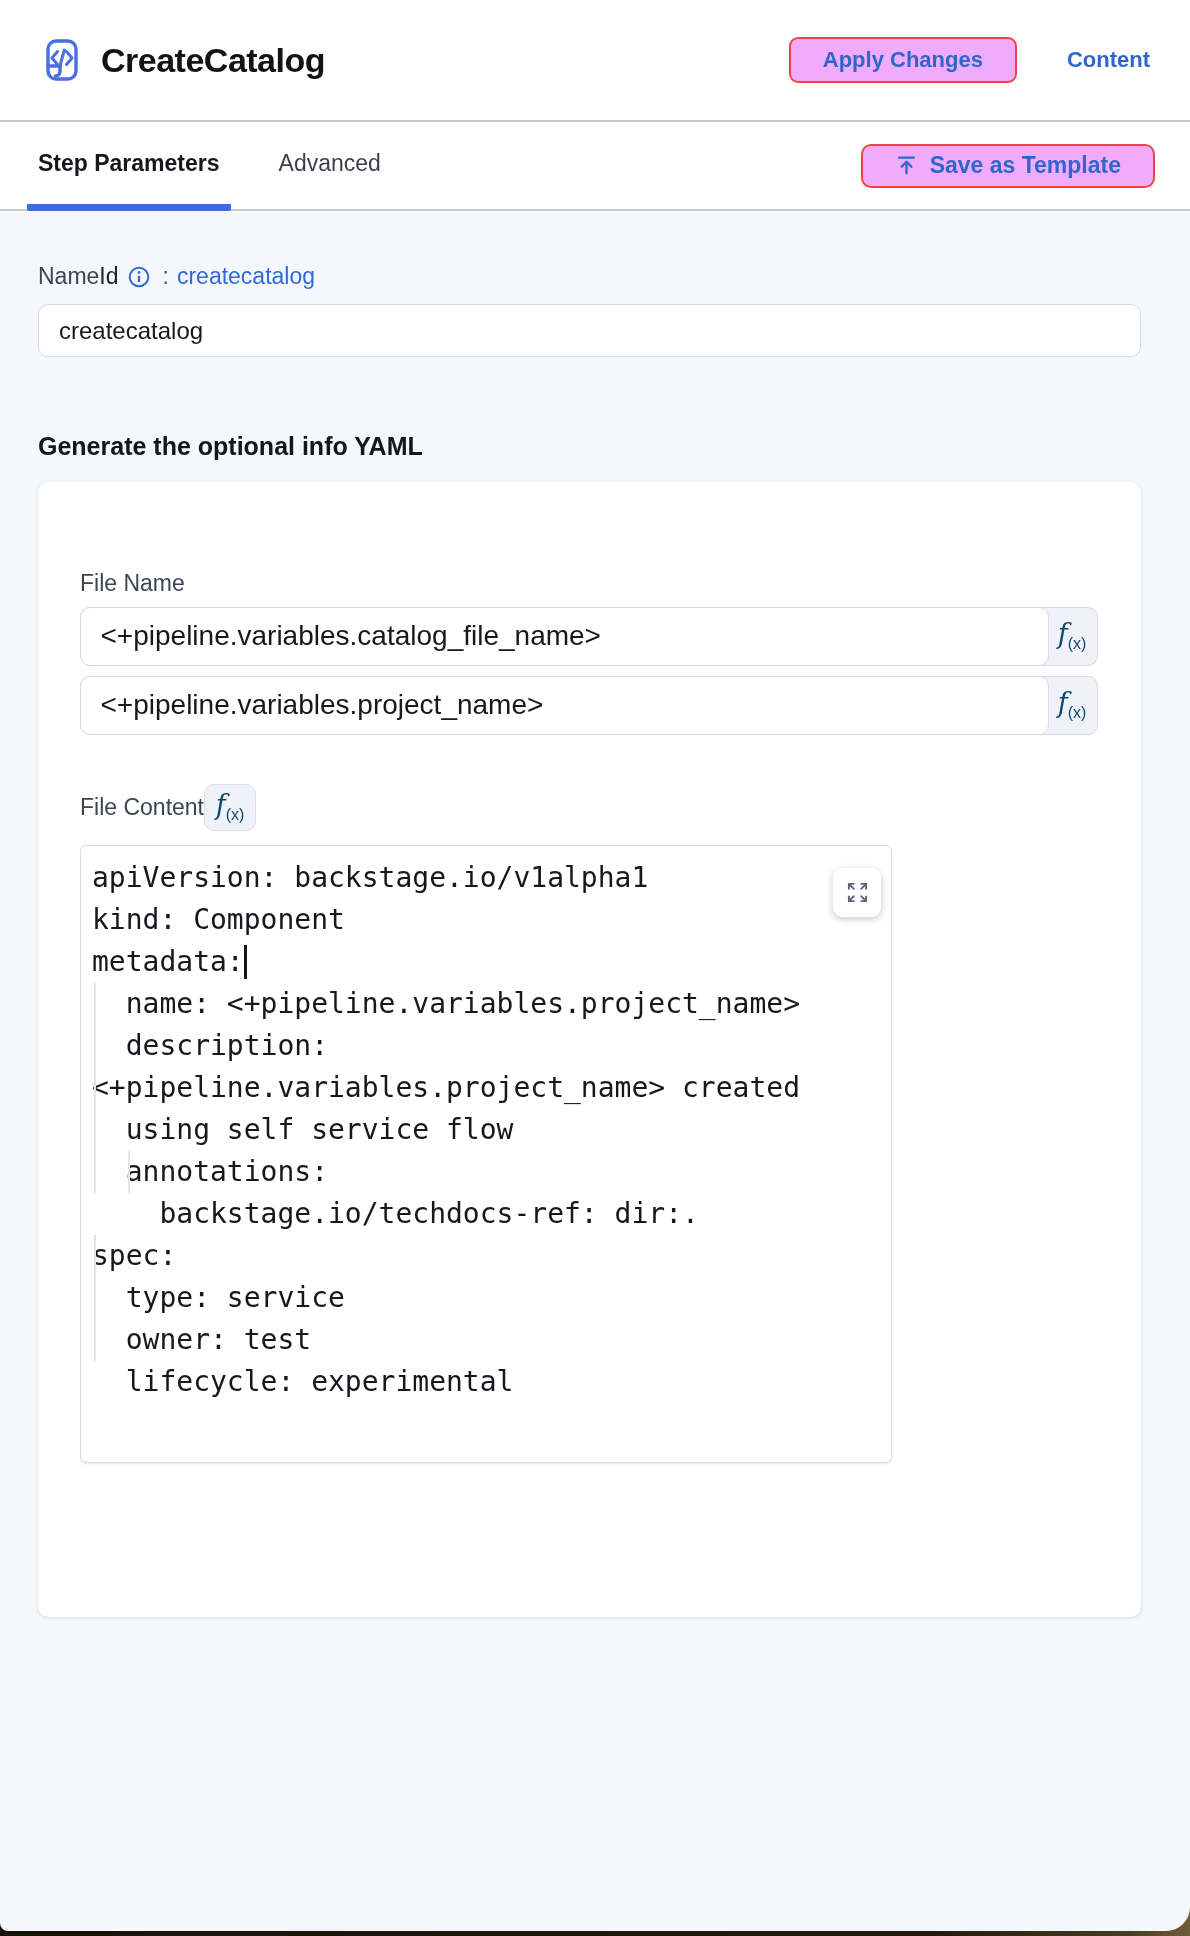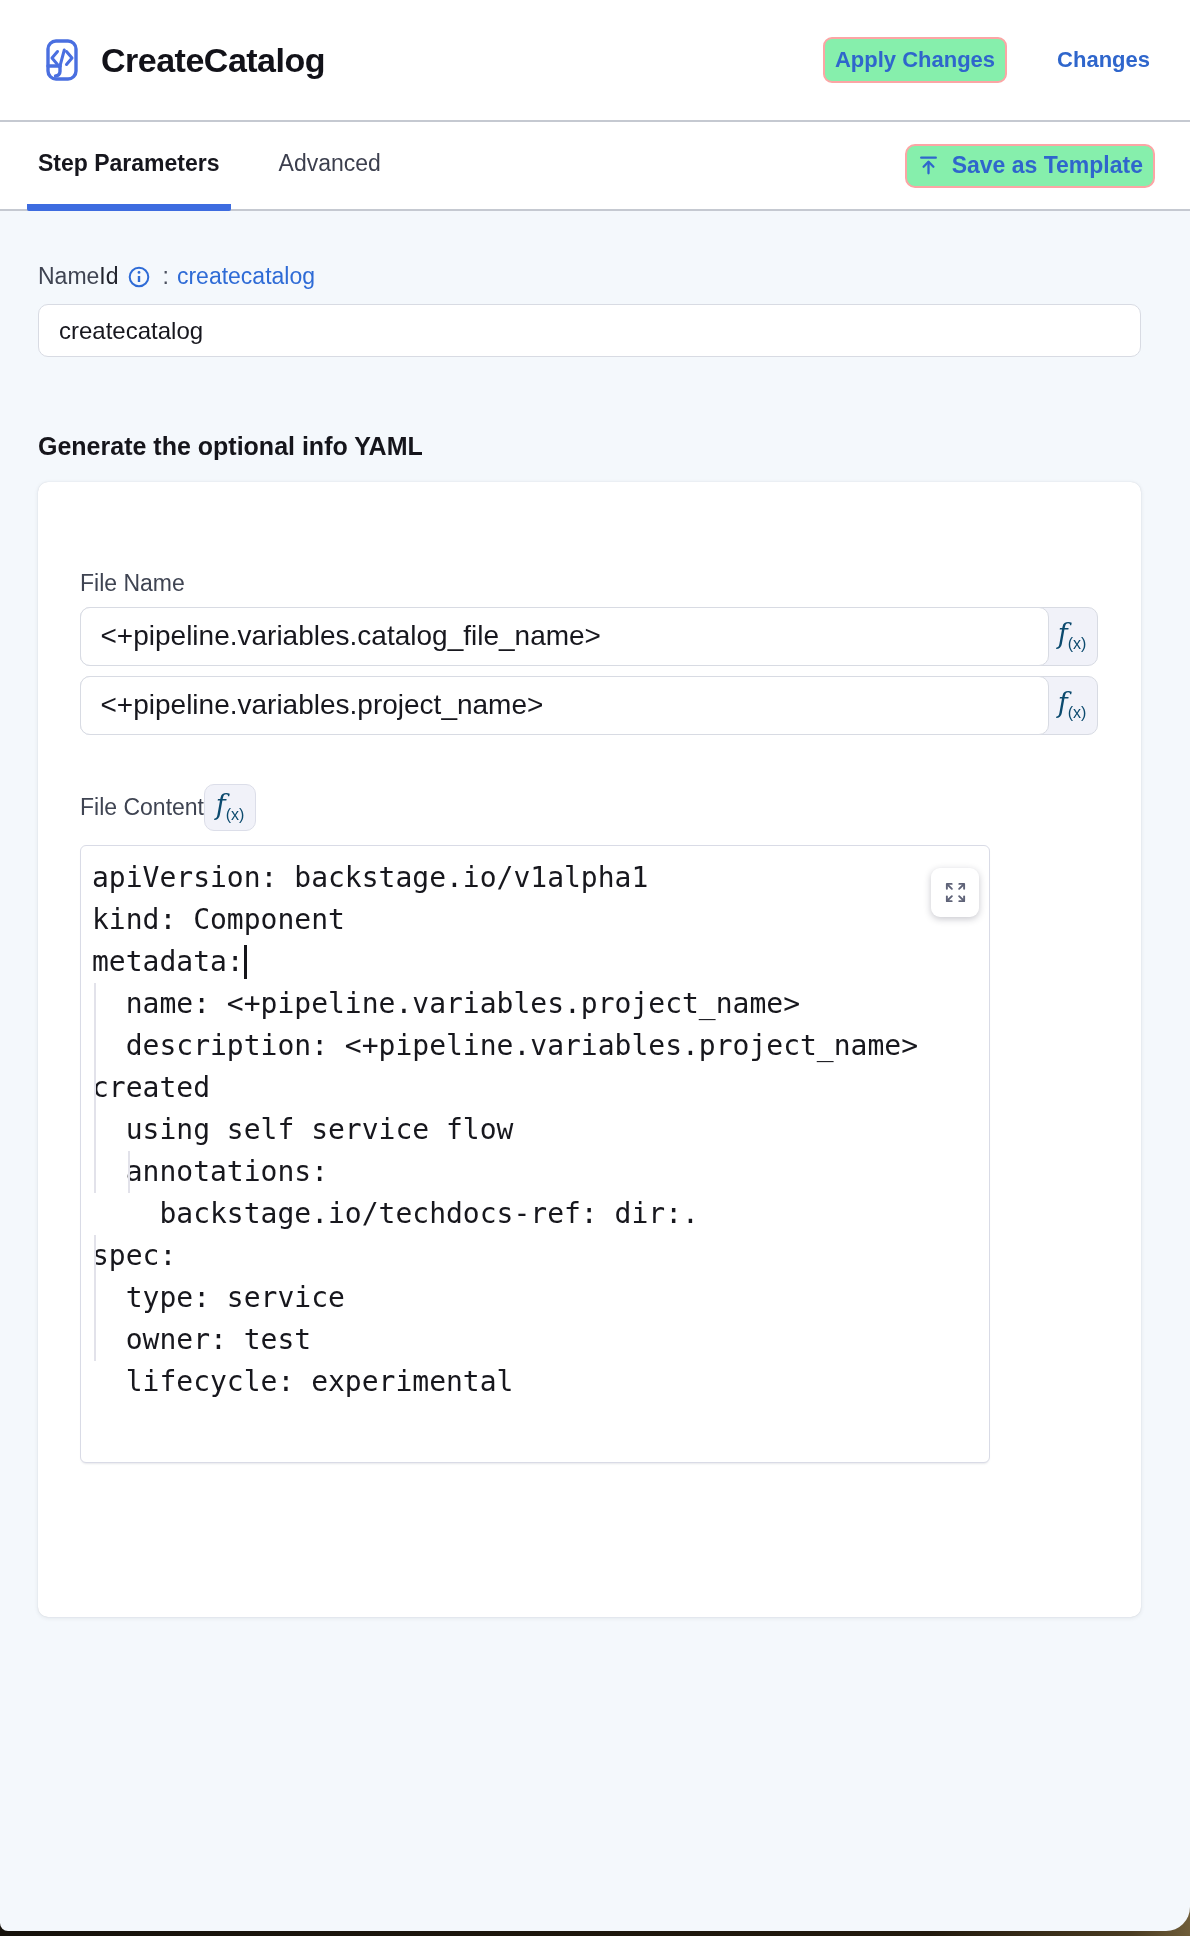--- a/index.html
+++ b/index.html
@@ -17,22 +17,22 @@
   .header {
     height: 120px; background: #ffffff;
     display: flex; align-items: center; padding: 0 40px;
   }
   .app-icon { width: 44px; height: 48px; flex: 0 0 auto; }
   .page-title {
     margin-left: 17px; font-size: 34px; font-weight: bold; color: #121219;
     letter-spacing: -0.5px; flex: 1;
   }
   .btn-outline {
-    height: 46px; padding: 0 10px; background: #86efac;
-    border: 2px solid #fca5a5; border-radius: 9px;
+    height: 46px; padding: 0 32px; background: #f0abfc;
+    border: 2px solid #ef4444; border-radius: 9px;
     color: #2f66cc; font-size: 22px; font-weight: 600;
     font-family: "Liberation Sans", sans-serif;
     display: inline-flex; align-items: center; gap: 12px; cursor: pointer;
   }
   .link-btn {
     margin-left: 50px; background: none; border: none; cursor: pointer;
     color: #2f66cc; font-size: 22px; font-weight: 600;
     font-family: "Liberation Sans", sans-serif;
   }
   .divider { height: 2px; background: #c5c9d1; }
@@ -95,21 +95,21 @@
   }
   .gap-52 { margin-top: 52px; }
   .fc-row { margin-top: 49px; display: flex; align-items: center; }
   .fx-tile {
     width: 52px; height: 47px; background: #f1f2f9;
     border: 1.5px solid #dcdee9; border-radius: 10px; cursor: pointer;
     display: inline-flex; align-items: center; justify-content: center;
   }
   
   .editor {
-    position: relative; margin-top: 14px; width: 910px; height: 618px;
+    position: relative; margin-top: 14px; width: 812px; height: 618px;
     border: 1.5px solid #d9dbe6; border-radius: 6px; background: #fff;
     box-shadow: 0 2px 2px -1px rgba(60,64,90,.12);
   }
   .editor pre {
     margin: 0; padding: 11px 14px 0 11px;
     font-family: "DejaVu Sans Mono", monospace;
     font-size: 28px; line-height: 42px; color: #17171d;
     white-space: pre-wrap; word-break: break-word;
   }
   .indent-guide { position: absolute; width: 1.5px; background: #e2e2ea; }
@@ -137,21 +137,21 @@
         <rect x="8" y="5" width="28" height="38" rx="8"></rect>
         <path d="M8 30h12"></path>
         <path d="M20 30v5.5a4.5 4.5 0 0 1-4.5 4.5"></path>
         <path d="M17.5 15.5l-5.5 6.5 5.5 6.5" stroke-width="3"></path>
         <path d="M26.5 15.5l5.5 6.5-5.5 6.5" stroke-width="3"></path>
         <path d="M24.3 14l-4.6 17" stroke-width="3"></path>
       </svg>
     </span>
     <h1 class="page-title">CreateCatalog</h1>
     <button class="btn-outline">Apply Changes</button>
-    <button class="link-btn">Changes</button>
+    <button class="link-btn">Content</button>
   </div>
   <div class="divider"></div>
 
   <div class="tabbar">
     <button class="tab active">Step Parameters</button>
     <button class="tab inactive">Advanced</button>
     <button class="btn-outline">
       <span style="display:inline-flex;">
         <svg viewBox="0 0 22 22" width="23" height="23" fill="none" stroke="#2f66cc" stroke-width="2.2" stroke-linecap="round" stroke-linejoin="round">
           <path d="M4 3.5h14"></path>

